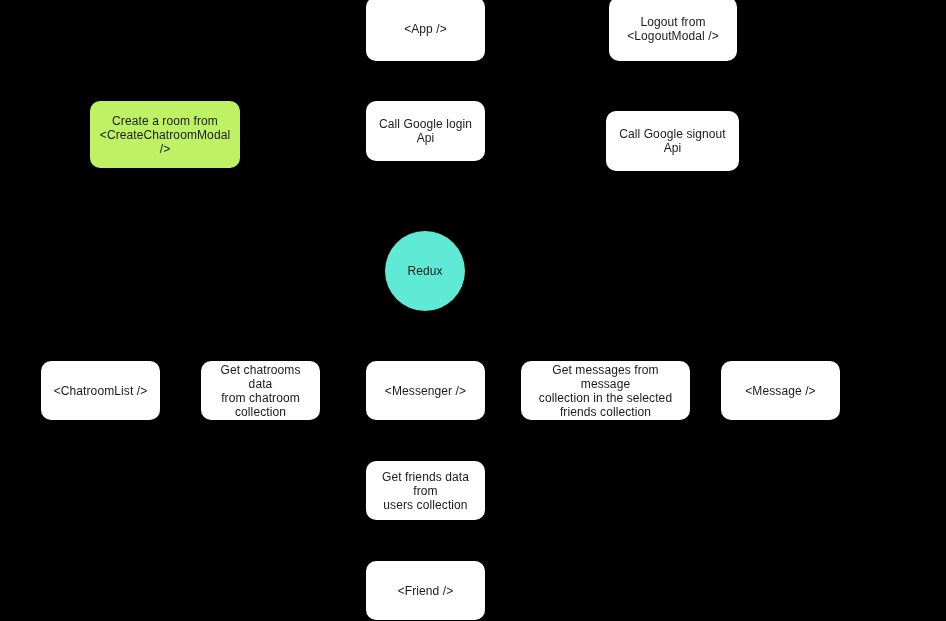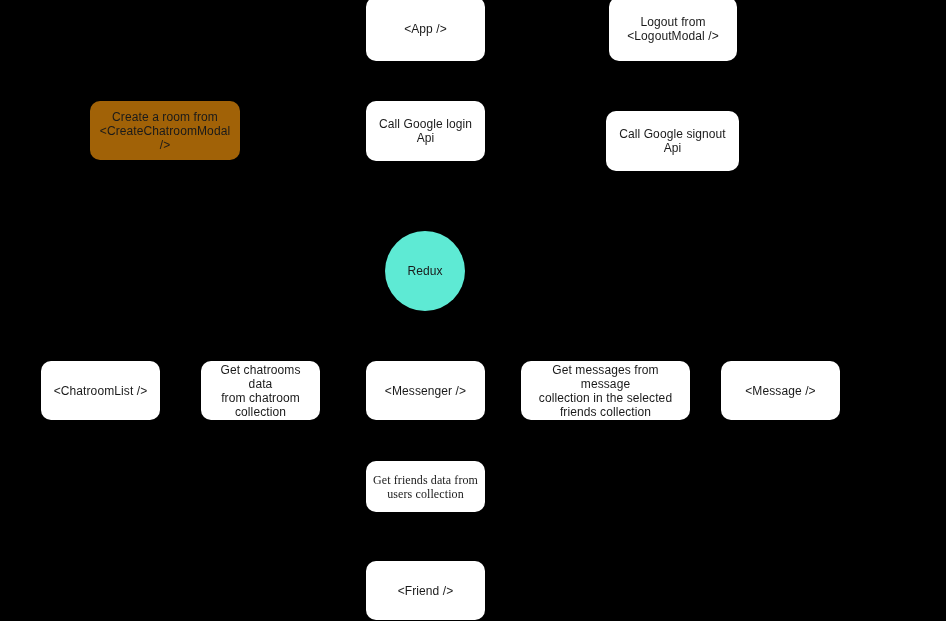--- a/index.html
+++ b/index.html
@@ -49,21 +49,21 @@
 <body>
 
 <div id="canvas" style="background: rgb(0, 0, 0);">
     <div class="node" style="left: 366px; top: -3px; width: 119px; height: 64px; background: rgb(255, 255, 255); color: rgb(26, 26, 26);">
       <span class="label">&lt;App /&gt;</span>
     </div>
     <div class="node" style="left: 609px; top: -3px; width: 128px; height: 64px; background: rgb(255, 255, 255); color: rgb(26, 26, 26);">
       <span class="label">Logout from
 &lt;LogoutModal /&gt;</span>
     </div>
-    <div class="node" style="left: 90px; top: 101px; width: 150px; height: 59px; background: #a16207; color: rgb(26, 26, 26);">
+    <div class="node" style="left: 90px; top: 101px; width: 150px; height: 67px; background: #bef264; color: rgb(26, 26, 26);">
       <span class="label">Create a room from
 &lt;CreateChatroomModal /&gt;</span>
     </div>
     <div class="node" style="left: 366px; top: 101px; width: 119px; height: 60px; background: rgb(255, 255, 255); color: rgb(26, 26, 26);">
       <span class="label">Call Google login Api</span>
     </div>
     <div class="node" style="left: 606px; top: 111px; width: 133px; height: 60px; background: rgb(255, 255, 255); color: rgb(26, 26, 26);">
       <span class="label">Call Google signout Api</span>
     </div>
     <div class="node circle" style="left: 385px; top: 231px; width: 80px; height: 80px; background: #5eead4; color: rgb(26, 26, 26);">
@@ -81,20 +81,20 @@
       <span class="label">&lt;Messenger /&gt;</span>
     </div>
     <div class="node" style="left: 521px; top: 361px; width: 169px; height: 59px; background: rgb(255, 255, 255); color: rgb(26, 26, 26);">
       <span class="label">Get messages from message
 collection in the selected
 friends collection</span>
     </div>
     <div class="node" style="left: 721px; top: 361px; width: 119px; height: 59px; background: rgb(255, 255, 255); color: rgb(26, 26, 26);">
       <span class="label">&lt;Message /&gt;</span>
     </div>
-    <div class="node" style="left: 366px; top: 461px; width: 119px; height: 51px; background: rgb(255, 255, 255); color: rgb(26, 26, 26); font-family: Liberation Serif, serif;">
+    <div class="node" style="left: 366px; top: 461px; width: 119px; height: 59px; background: rgb(255, 255, 255); color: rgb(26, 26, 26);">
       <span class="label">Get friends data from
 users collection</span>
     </div>
     <div class="node" style="left: 366px; top: 561px; width: 119px; height: 59px; background: rgb(255, 255, 255); color: rgb(26, 26, 26); align-items: center;">
       <span class="label">&lt;Friend /&gt;</span>
     </div>
   </div>
 
 </body></html>

